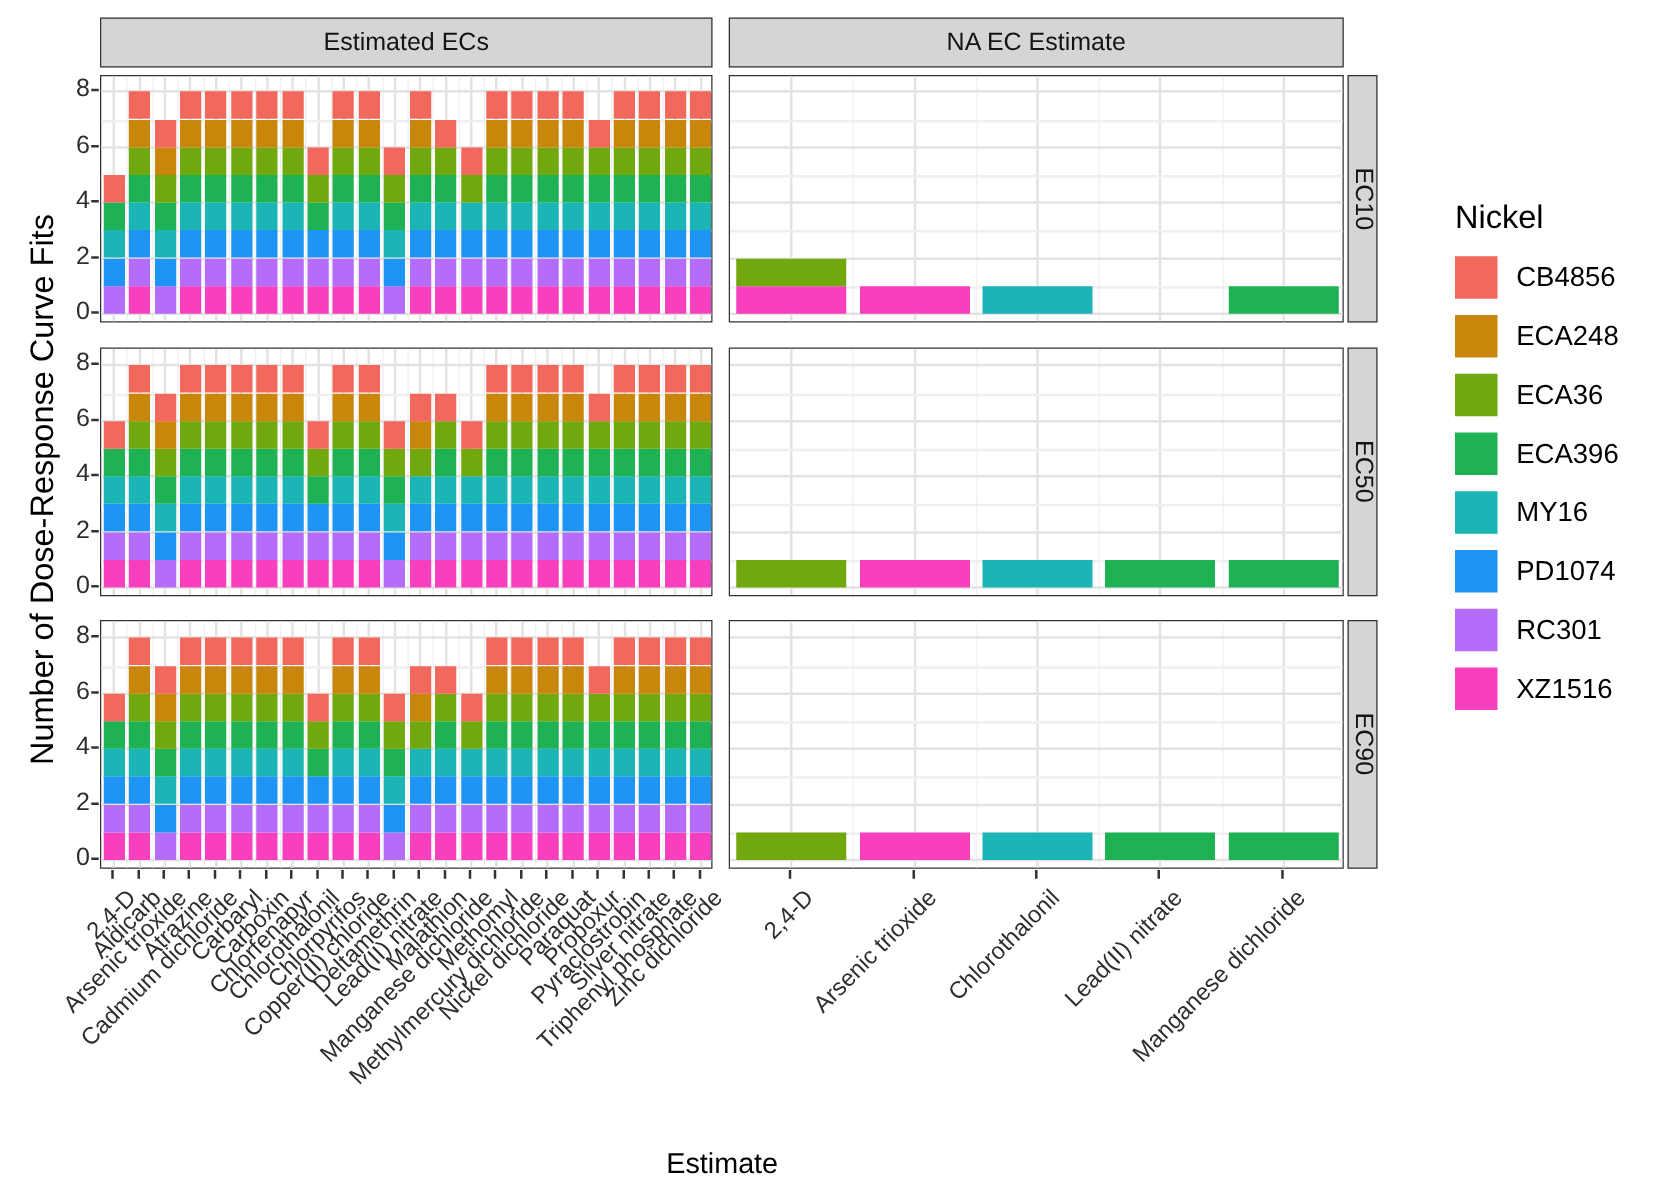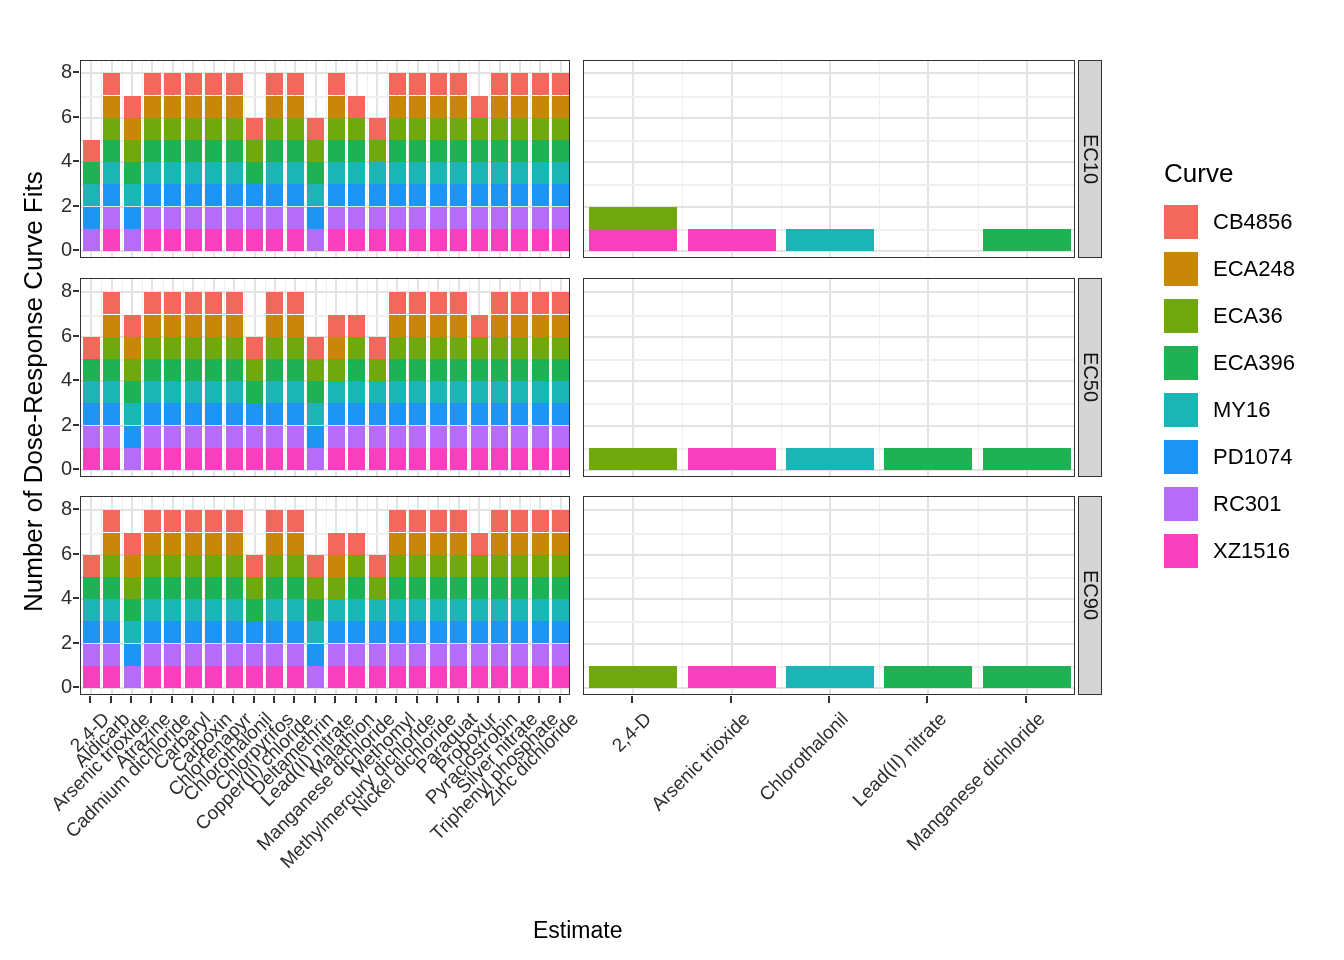--- a/index.html
+++ b/index.html
@@ -27,21 +27,21 @@
   .legend-swatch{width:34px;height:34px;margin-right:15px;flex:0 0 auto;}
   .legend-label{font-size:22px;color:#000;line-height:34px;}
 </style>
 </head>
 <body>
 
 <div id="fig">
   <div class="axis-title" id="y-title" style="left:18px;top:612px;">Number of Dose-Response Curve Fits</div>
   <div class="axis-title" id="x-title" style="left:533px;top:917px;">Estimate</div>
   <div id="legend" style="left:1164px;top:158px;">
-    <div id="legend-title">Curve</div>
+    <div id="legend-title">Nickel</div>
     <div id="legend-entries">
         <div class="legend-entry">
           <div class="legend-swatch" style="background: rgb(242, 104, 92);"></div>
           <div class="legend-label">CB4856</div>
         </div>
         <div class="legend-entry">
           <div class="legend-swatch" style="background: rgb(200, 134, 11);"></div>
           <div class="legend-label">ECA248</div>
         </div>
         <div class="legend-entry">
@@ -63,20 +63,26 @@
         <div class="legend-entry">
           <div class="legend-swatch" style="background: rgb(180, 108, 249);"></div>
           <div class="legend-label">RC301</div>
         </div>
         <div class="legend-entry">
           <div class="legend-swatch" style="background: rgb(248, 64, 190);"></div>
           <div class="legend-label">XZ1516</div>
         </div>
       </div>
   </div>
+<div class="strip" style="left: 80px; top: 14px; width: 490px; height: 40px;">
+      <span>Estimated ECs</span>
+    </div>
+    <div class="strip" style="left: 583px; top: 14px; width: 492px; height: 40px;">
+      <span>NA EC Estimate</span>
+    </div>
     <div class="strip strip-right" style="left: 1078px; top: 60px; width: 24px; height: 198px;">
       <span>EC10</span>
     </div>
     <div class="strip strip-right" style="left: 1078px; top: 278px; width: 24px; height: 199px;">
       <span>EC50</span>
     </div>
     <div class="strip strip-right" style="left: 1078px; top: 496px; width: 24px; height: 199px;">
       <span>EC90</span>
     </div>
     <div class="panel" style="left: 80px; top: 60px; width: 490px; height: 198px;">

